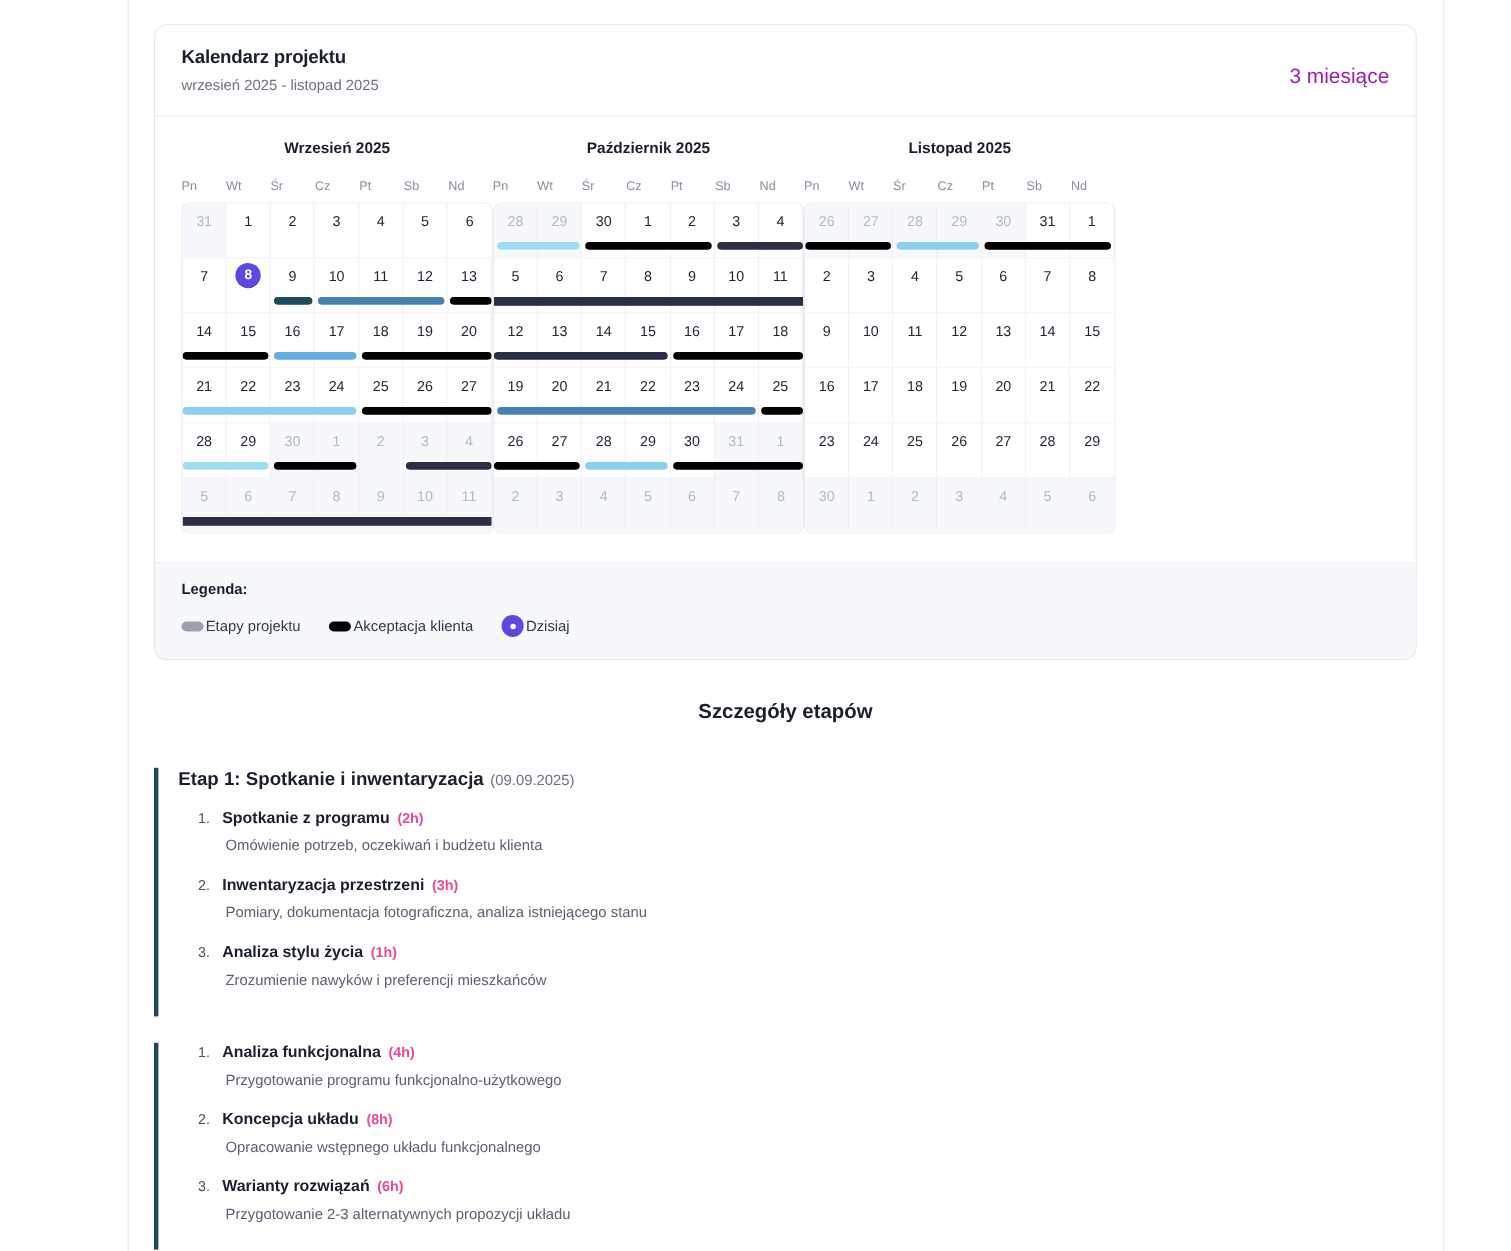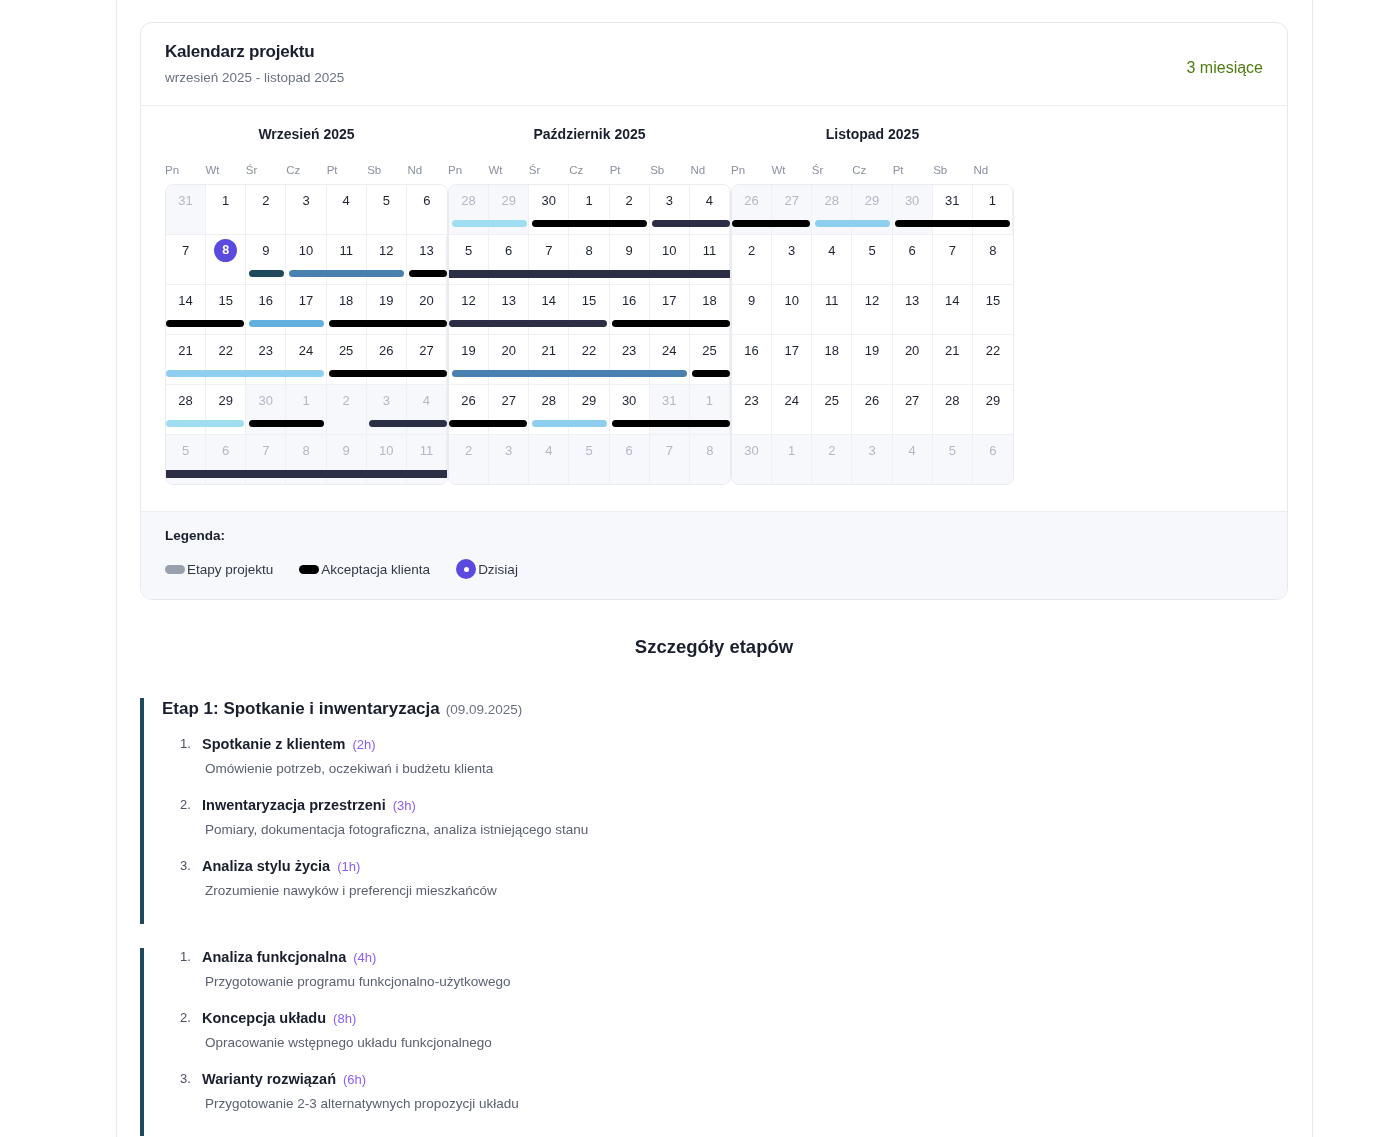--- a/index.html
+++ b/index.html
@@ -42,21 +42,21 @@
     padding: 18px 24px 18px 24px;
     border-bottom: 1px solid #ecedf2;
   }
   .cal-title {
     font-size: 17px; font-weight: 700; letter-spacing: -0.2px;
     color: #1a1f2e; line-height: 1.35;
   }
   .cal-sub {
     font-size: 13.5px; color: #6b7280; margin-top: 5px; line-height: 1.35;
   }
-  .cal-badge { font-size: 16px; color: #4d7c0f; padding-top: 18px; }
+  .cal-badge { font-size: 19px; color: #a21caf; padding-top: 18px; }
 
   .months {
     display: flex;
     gap: 0px;
     padding: 20px 24px 26px 24px;
   }
   .month { width: 283px; }
   .month + .month { margin-left: 0px; }
   .month-name {
     text-align: center;
@@ -142,21 +142,21 @@
   }
   .stage-dates { font-size: 13.5px; font-weight: 400; color: #6b7280; margin-left: 6px; }
   ol.tasks { list-style: none; counter-reset: t; padding-left: 18px; }
   ol.tasks > li { counter-increment: t; margin-bottom: 17px; position: relative; padding-left: 22px; }
   ol.tasks > li:before {
     content: counter(t) ".";
     position: absolute; left: 0; top: 1px;
     font-size: 13px; color: #4b5162;
   }
   .task-name { font-size: 14.5px; font-weight: 700; color: #1a1f2e; }
-  .task-hours { font-size: 13px; font-weight: 400; color: #8b5cf6; margin-left: 7px; }
+  .task-hours { font-size: 13px; font-weight: 700; color: #ec4899; margin-left: 7px; }
   .task-desc { font-size: 13.5px; color: #5b6170; margin-top: 7px; padding-left: 3px; line-height: 1.4; }
 </style>
 </head>
 <body>
 
 <div class="page-guide left"></div>
 <div class="page-guide right"></div>
 
 <div class="stage-wrap">
 
@@ -675,21 +675,21 @@
         </div>
     </footer>
   </section>
 
   <h2 class="details-title">Szczegóły etapów</h2>
   <div id="stages-host">
       <section class="stage" style="border-left-color: rgb(31, 74, 92); margin-top: 40px;">
         <div class="stage-head"><span>Etap 1: Spotkanie i inwentaryzacja</span><span class="stage-dates">(09.09.2025)</span></div>
         <ol class="tasks">
           <li>
-            <div><span class="task-name">Spotkanie z klientem</span><span class="task-hours">(2h)</span></div>
+            <div><span class="task-name">Spotkanie z programu</span><span class="task-hours">(2h)</span></div>
             <div class="task-desc">Omówienie potrzeb, oczekiwań i budżetu klienta</div>
           </li>
           <li>
             <div><span class="task-name">Inwentaryzacja przestrzeni</span><span class="task-hours">(3h)</span></div>
             <div class="task-desc">Pomiary, dokumentacja fotograficzna, analiza istniejącego stanu</div>
           </li>
           <li>
             <div><span class="task-name">Analiza stylu życia</span><span class="task-hours">(1h)</span></div>
             <div class="task-desc">Zrozumienie nawyków i preferencji mieszkańców</div>
           </li>

